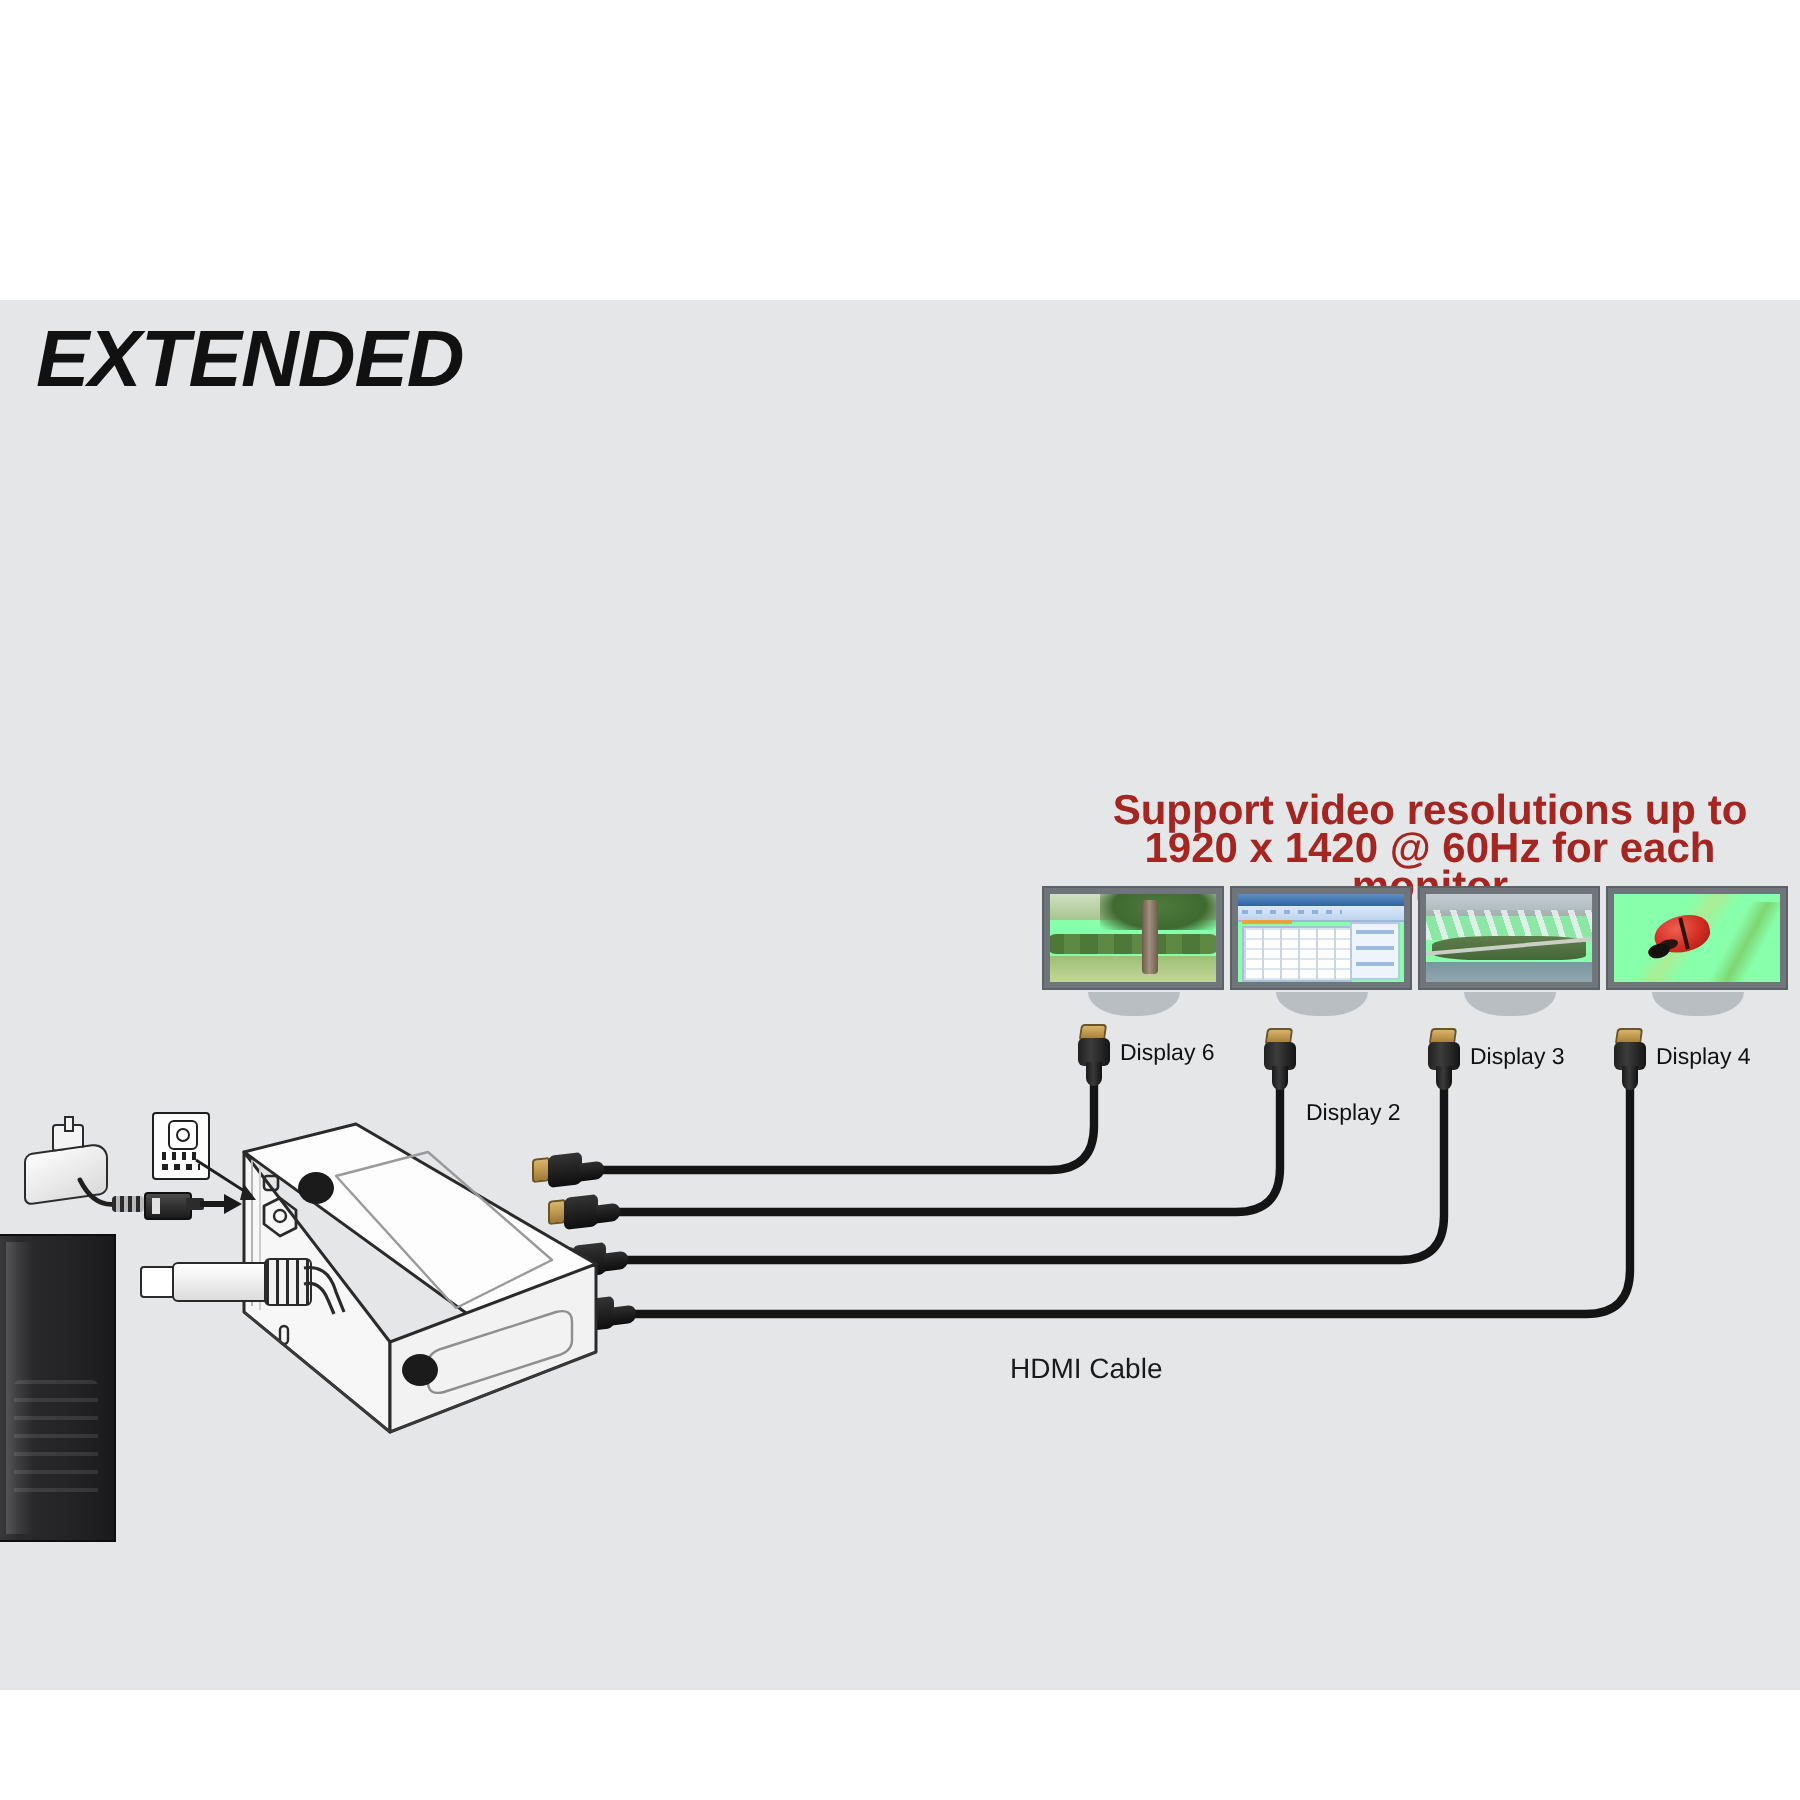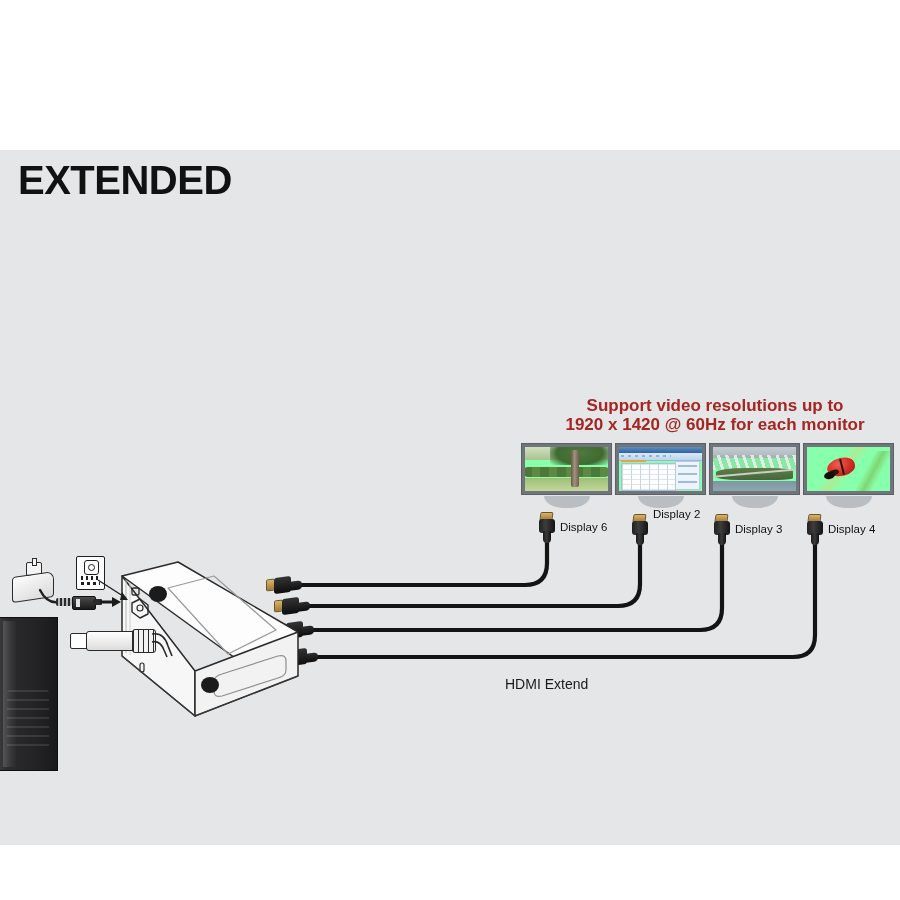--- a/index.html
+++ b/index.html
@@ -12,21 +12,21 @@
   #stage{position:absolute;left:0;top:0;width:900px;height:900px;}
 
   
   .panel{
     position:absolute;left:0;top:150px;width:900px;height:695px;
     background:#e4e6e8;
   }
 
   
   .headline{
-    position:absolute;left:18px;top:158px;width:520px;
+    position:absolute;left:18px;top:158px;width:520px;font-style:italic;
   }
   .headline .l1,.headline .l2{
     display:block;
     font-weight:bold;
     font-size:40px;
     line-height:44px;
     letter-spacing:-0.5px;
     color:#111111;
   }
   .headline .sub{
@@ -36,21 +36,21 @@
     line-height:22px;
     color:#1a1a1a;
   }
 
   
   .callout{
     position:absolute;left:540px;top:396px;width:350px;
     text-align:center;
     color:#a52521;
     font-weight:bold;
-    font-size:17px;
+    font-size:21px;
     line-height:19px;
   }
   .callout span{display:block;}
 
   
   .monitors{position:absolute;left:521px;top:443px;width:380px;height:70px;}
   .mon{
     position:absolute;top:0;width:91px;height:52px;
     background:#6f757a;
     border:1px solid #5b6166;
@@ -420,21 +420,21 @@
     <div class="body"></div>
     <div class="neck"></div>
   </div>
   <div class="hdmi" style="left:807px;top:514px;">
     <div class="gold"></div>
     <div class="body"></div>
     <div class="neck"></div>
   </div>
 
   <div class="dlabel" style="left:560px;top:521px;">Display 6</div>
-  <div class="dlabel" style="left:653px;top:508px;">Display 2</div>
+  <div class="dlabel" style="left:653px;top:551px;">Display 2</div>
   <div class="dlabel" style="left:735px;top:523px;">Display 3</div>
   <div class="dlabel" style="left:828px;top:523px;">Display 4</div>
 
   <div class="hdmiL" style="left:266px;top:577px;">
     <div class="gold"></div>
     <div class="body"></div>
     <div class="neck"></div>
   </div>
   <div class="hdmiL" style="left:274px;top:598px;">
     <div class="gold"></div>
@@ -445,21 +445,21 @@
     <div class="gold"></div>
     <div class="body"></div>
     <div class="neck"></div>
   </div>
   <div class="hdmiL" style="left:282px;top:649px;">
     <div class="gold"></div>
     <div class="body"></div>
     <div class="neck"></div>
   </div>
 
-  <div class="hdmi-caption">HDMI Extend</div>
+  <div class="hdmi-caption">HDMI Cable</div>
 
   <svg class="dock" viewBox="0 0 200 180">
     <g fill="#ffffff" stroke="#2a2a2a" stroke-width="1.5" stroke-linejoin="round">
 
       <path d="M12,18 L68,4 L188,74 L132,105 Z" fill="#fdfdfd"></path>
 
       <path d="M12,18 L12,98 L85,158 L85,113 Z" fill="#f7f7f7"></path>
 
       <path d="M85,113 L85,158 L188,118 L188,74 Z" fill="#f2f2f2"></path>
 

